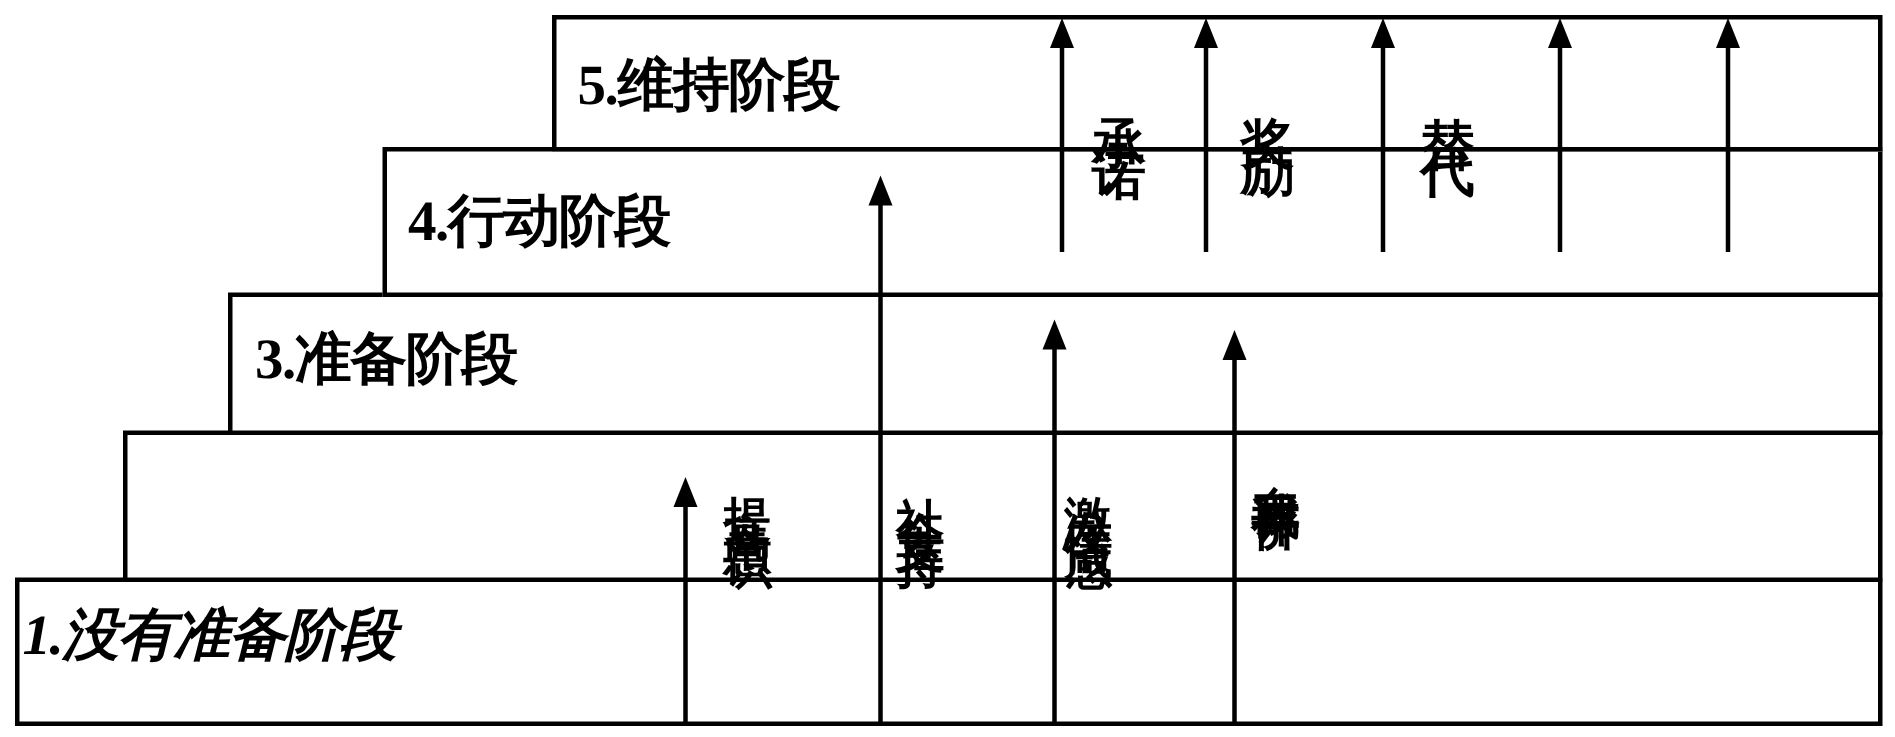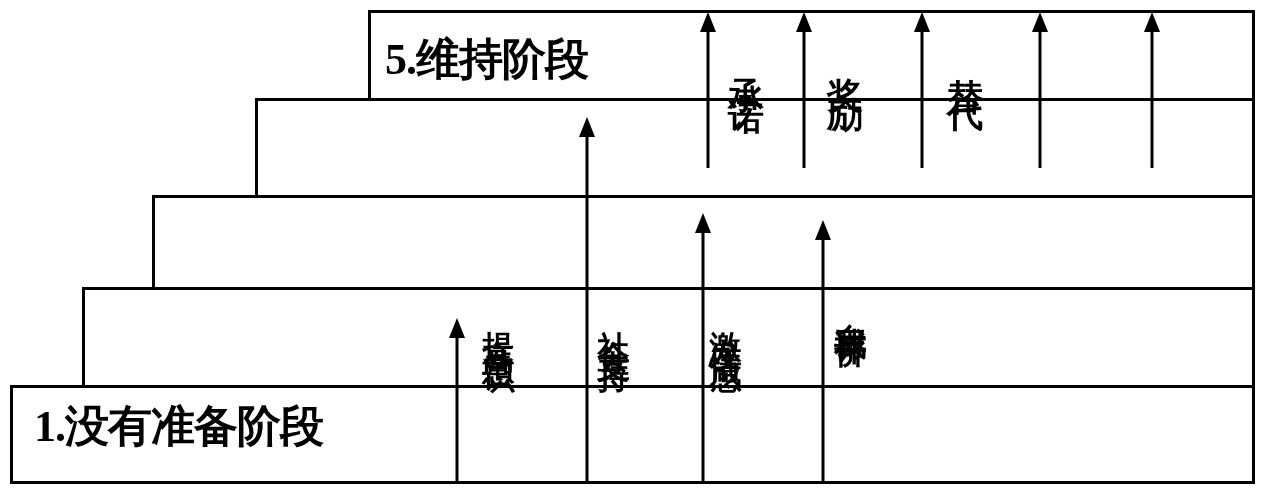--- a/index.html
+++ b/index.html
@@ -4,21 +4,21 @@
 <style>
   html,body{margin:0;padding:0;background:#ffffff;}
   .canvas{
     position:relative;width:1263px;height:491px;background:#ffffff;overflow:hidden;
     font-family:"Liberation Serif","DejaVu Serif",serif;color:#000;
   }
   .stage-box{
     position:absolute;box-sizing:border-box;border:3px solid #000;background:#ffffff;
   }
   .stage-label{
-    position:absolute;font-size:44px;font-weight:600;line-height:1;white-space:nowrap;
+    position:absolute;font-size:38px;font-weight:600;line-height:1;white-space:nowrap;
     letter-spacing:-1px;z-index:5;
   }
   .vlabel{
     position:absolute;writing-mode:vertical-rl;text-orientation:upright;
     font-size:32px;font-weight:600;line-height:1;z-index:6;
   }
   .vlabel.proc{letter-spacing:10px;}
   .vlabel.proc5{letter-spacing:3px;font-size:32px;background:#ffffff;padding:1px 1px;}
   .vlabel.top-proc{letter-spacing:19px;font-size:36px;}
   .uparrow{position:absolute;width:16px;z-index:8;}
@@ -36,21 +36,23 @@
 <body>
 
 <div class="canvas">
 
   <div class="stage-box" style="left:10px;top:385px;width:1245px;height:99px;"></div>
   <div class="stage-box" style="left:82px;top:287px;width:1173px;height:101px;"></div>
   <div class="stage-box" style="left:152px;top:195px;width:1103px;height:95px;"></div>
   <div class="stage-box" style="left:255px;top:98px;width:1000px;height:100px;"></div>
   <div class="stage-box" style="left:368px;top:10px;width:887px;height:91px;"></div>
 
-  <span class="stage-label" style="left:34px;top:405px;">1.没有准备阶段</span>
+  <span class="stage-label" style="left:15px;top:405px;font-style:italic;">1.没有准备阶段</span>
+  <span class="stage-label" style="left:170px;top:221px;">3.准备阶段</span>
+  <span class="stage-label" style="left:272px;top:129px;">4.行动阶段</span>
   <span class="stage-label" style="left:385px;top:38px;">5.维持阶段</span>
 
   <span class="vlabel proc" style="left:483px;top:305px;">提高意识</span>
   <span class="vlabel proc" style="left:598px;top:305px;">社会支持</span>
   <span class="vlabel proc" style="left:710px;top:305px;">激发情感</span>
   <span class="vlabel proc5" style="left:834px;top:297px;">自我再评价</span>
 
   <span class="vlabel top-proc" style="left:728px;top:49px;">承诺</span>
   <span class="vlabel top-proc" style="left:827px;top:49px;">奖励</span>
   <span class="vlabel top-proc" style="left:947px;top:49px;">替代</span>

